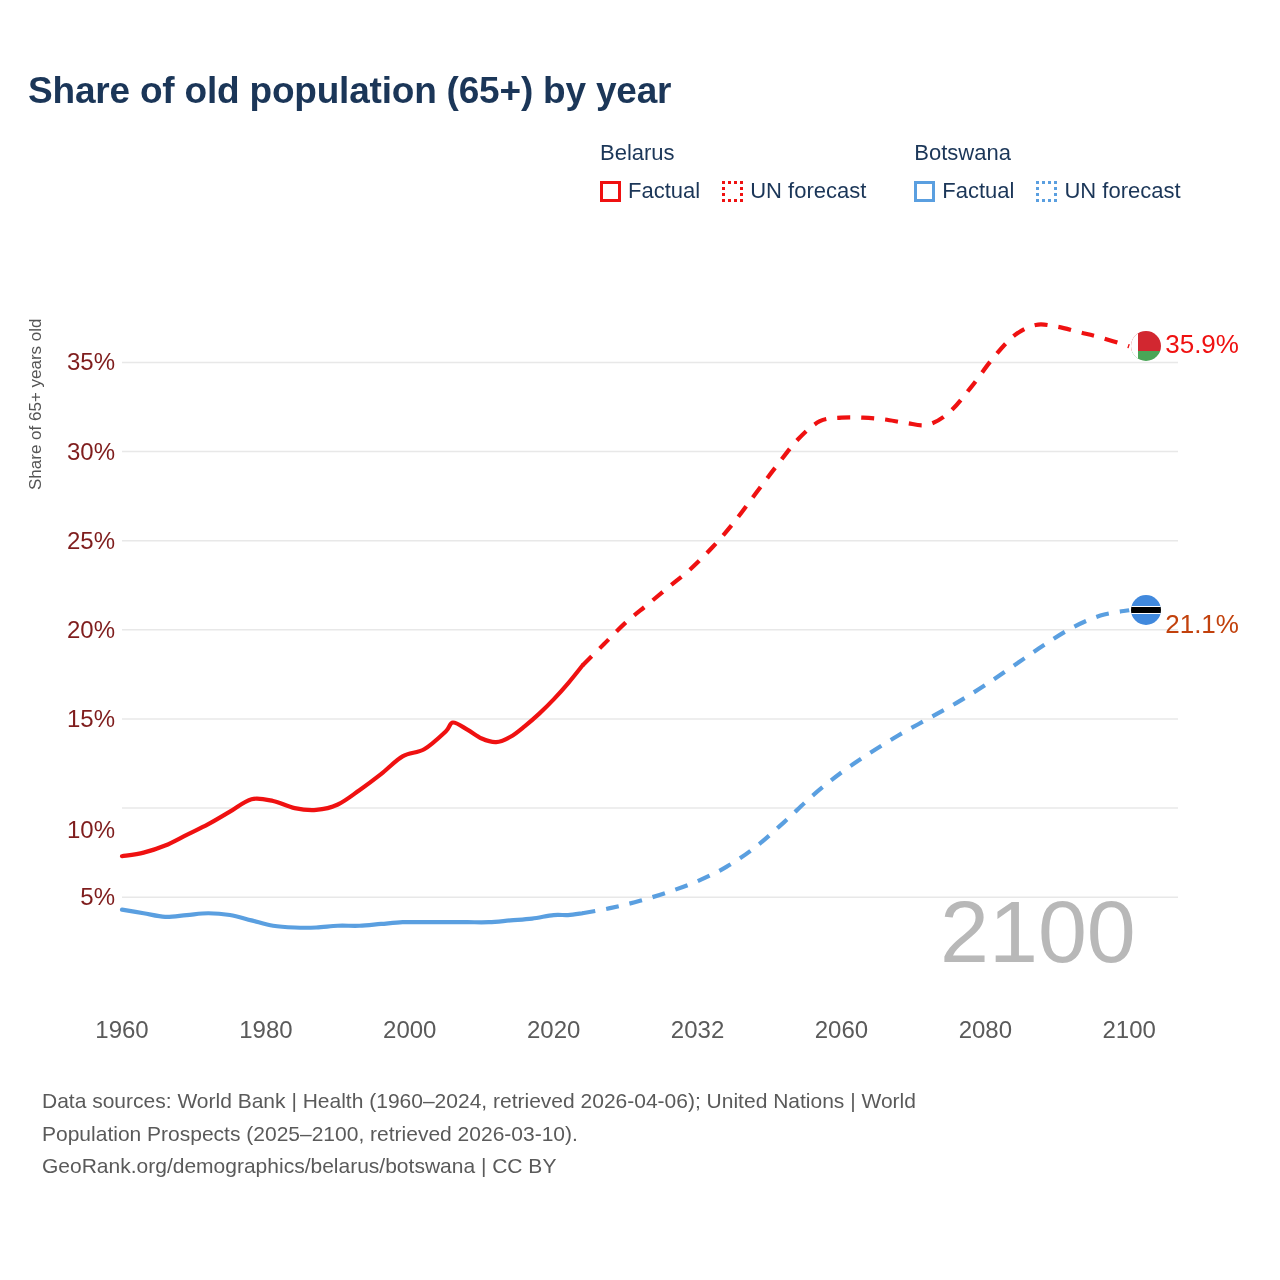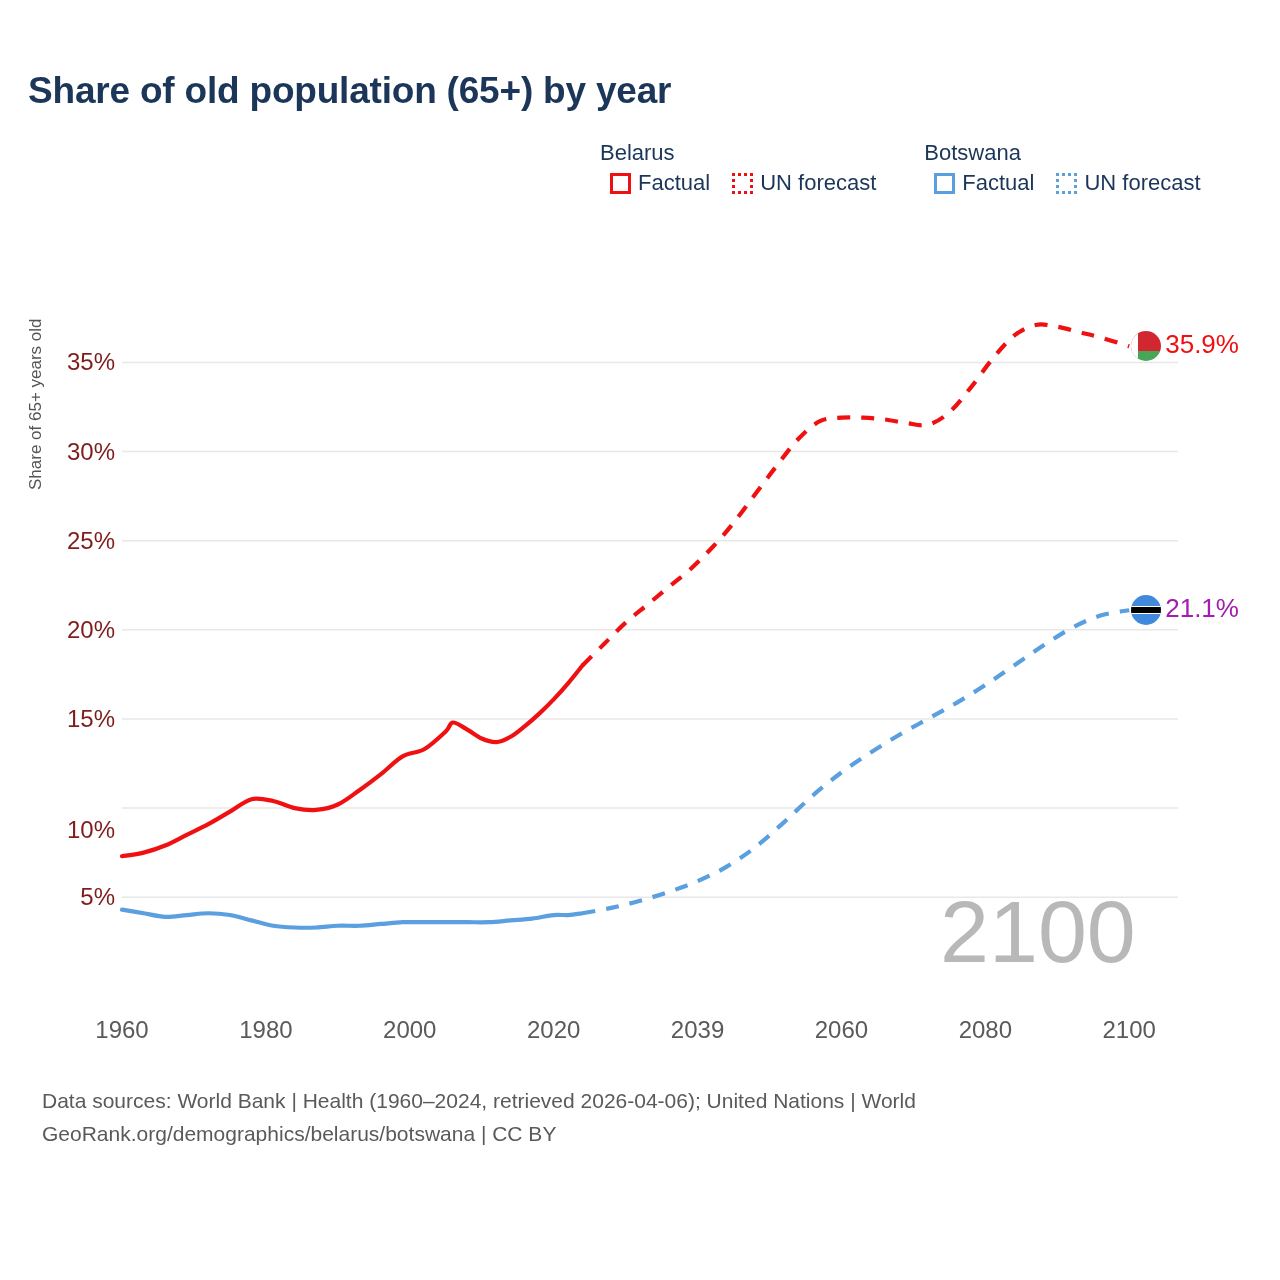--- a/index.html
+++ b/index.html
@@ -37,33 +37,32 @@
     left: 600px;
     top: 142px;
     display: flex;
     flex-direction: row;
     gap: 48px;
     align-items: flex-start;
   }
   .legend-group {
     display: flex;
     flex-direction: column;
-    gap: 8px;
+    gap: 16px;
   }
   .legend-country {
     font-size: 22px;
     color: #1b3658;
     line-height: 1;
   }
   .legend-rows {
     display: flex;
     flex-direction: row;
     align-items: center;
     gap: 22px;
-    margin-left: 10px;
   }
   .legend-item {
     display: flex;
     flex-direction: row;
     align-items: center;
     gap: 7px;
   }
   .legend-swatch {
     width: 21px;
     height: 21px;
@@ -171,21 +170,21 @@
   .flag-botswana .fb-black {
     position: absolute; left: 0; top: 41%; width: 100%; height: 18%;
     background: #000000;
   }
   .endpoint-value {
     font-size: 26px;
     line-height: 1;
     white-space: nowrap;
   }
   .endpoint-value.red  { color: #ef1111; }
-  .endpoint-value.blue { color: #a21caf; }
+  .endpoint-value.blue { color: #c2410c; margin-top: 16px; }
   
   .footer {
     position: absolute;
     left: 42px;
     top: 1085px;
     width: 1150px;
     font-size: 21px;
     color: #5a5a5a;
     line-height: 1.55;
   }
@@ -250,21 +249,21 @@
       <div class="ytick" style="top: 629.805px;">20%</div>
       <div class="ytick" style="top: 540.669px;">25%</div>
       <div class="ytick" style="top: 451.532px;">30%</div>
       <div class="ytick" style="top: 362.396px;">35%</div>
     </div>
   <div id="xtick-row">
       <div class="xtick" style="left: 122px;">1960</div>
       <div class="xtick" style="left: 265.889px;">1980</div>
       <div class="xtick" style="left: 409.778px;">2000</div>
       <div class="xtick" style="left: 553.667px;">2020</div>
-      <div class="xtick" style="left: 697.556px;">2039</div>
+      <div class="xtick" style="left: 697.556px;">2032</div>
       <div class="xtick" style="left: 841.444px;">2060</div>
       <div class="xtick" style="left: 985.333px;">2080</div>
       <div class="xtick" style="left: 1129.22px;">2100</div>
     </div>
 
   <div class="watermark">2100</div>
 
   <div class="endpoint" id="endpoint-belarus" style="left: 1131.22px; top: 331.351px;">
     <span class="flag flag-belarus">
       <span class="fl-top"></span>
@@ -277,16 +276,17 @@
     <span class="flag flag-botswana">
       <span class="fb-blue"></span>
         <span class="fb-white"></span>
         <span class="fb-black"></span>
     </span>
     <span class="endpoint-value blue">21.1%</span>
   </div>
 
   <div class="footer">
     <div>Data sources: World Bank | Health (1960–2024, retrieved 2026-04-06); United Nations | World</div>
+    <div>Population Prospects (2025–2100, retrieved 2026-03-10).</div>
     <div>GeoRank.org/demographics/belarus/botswana | CC BY</div>
   </div>
 
 </div>
 
 </body></html>

